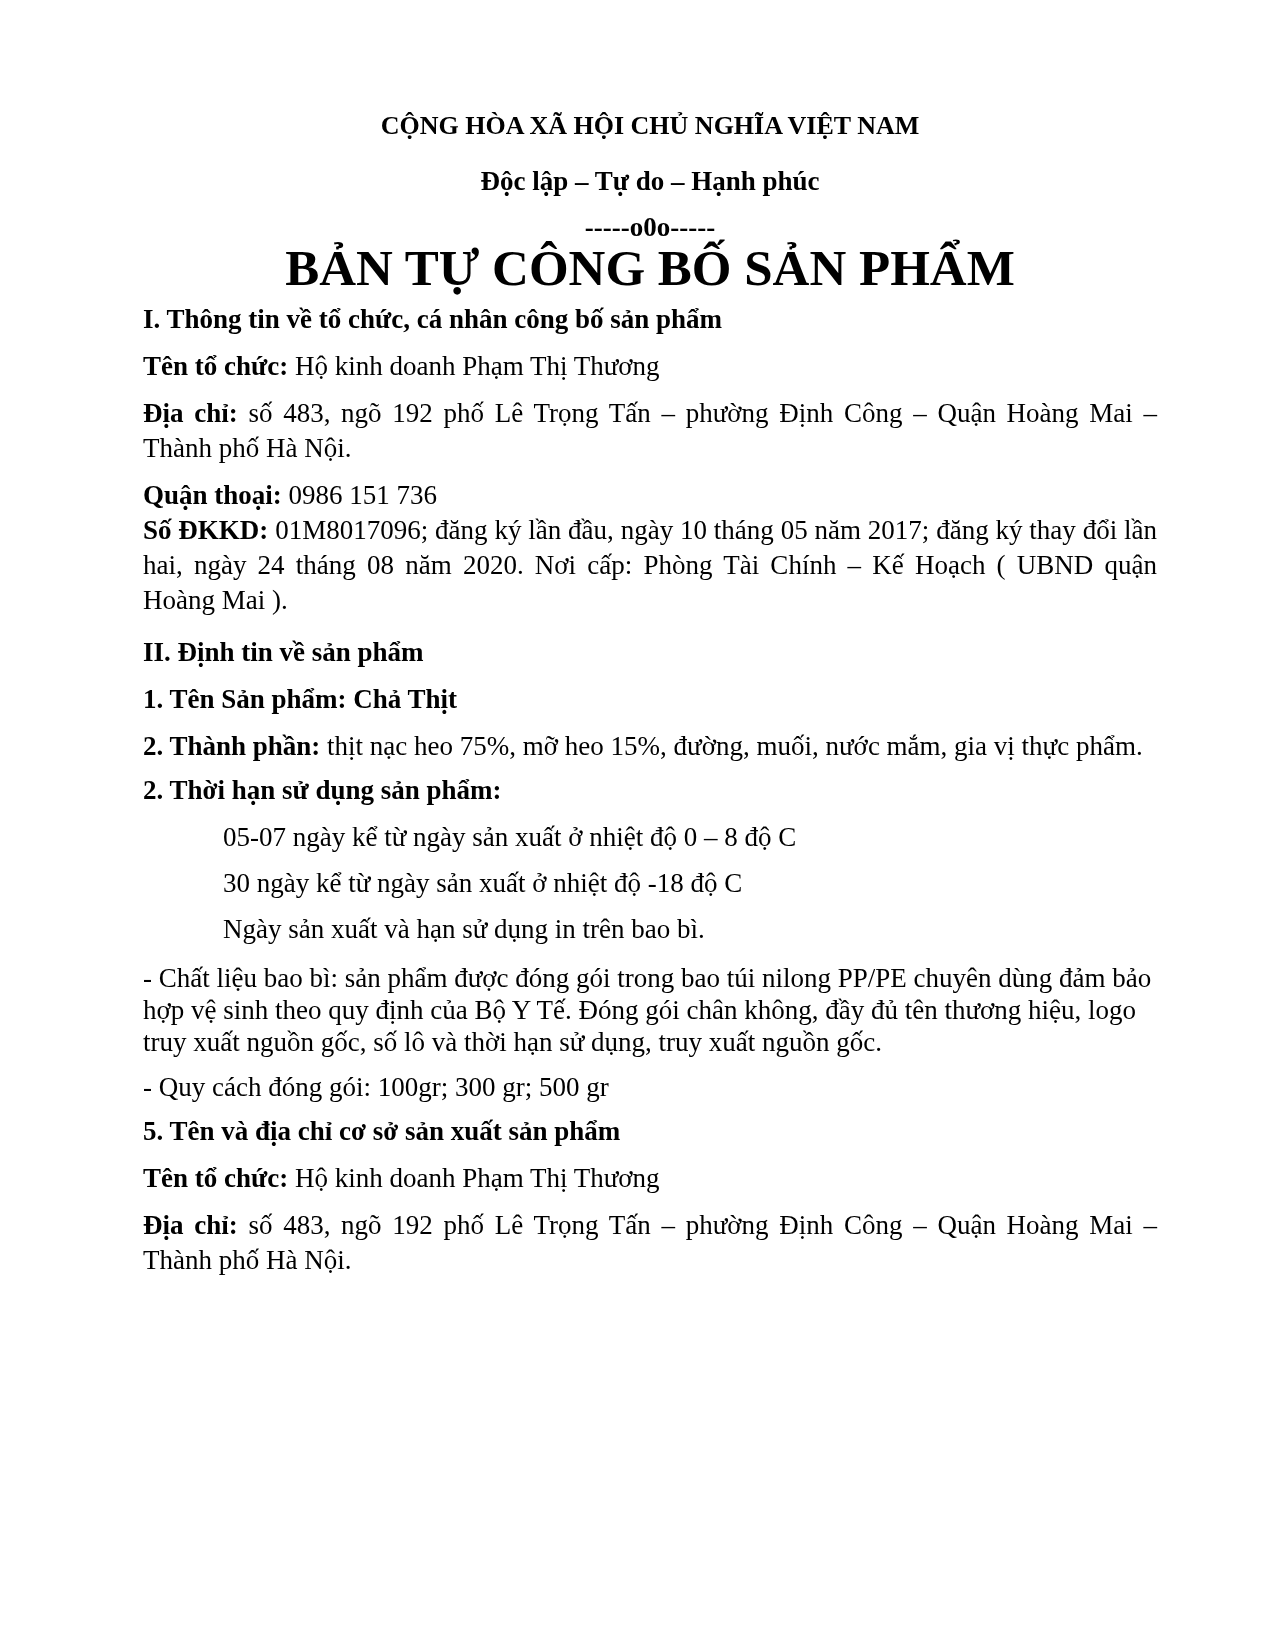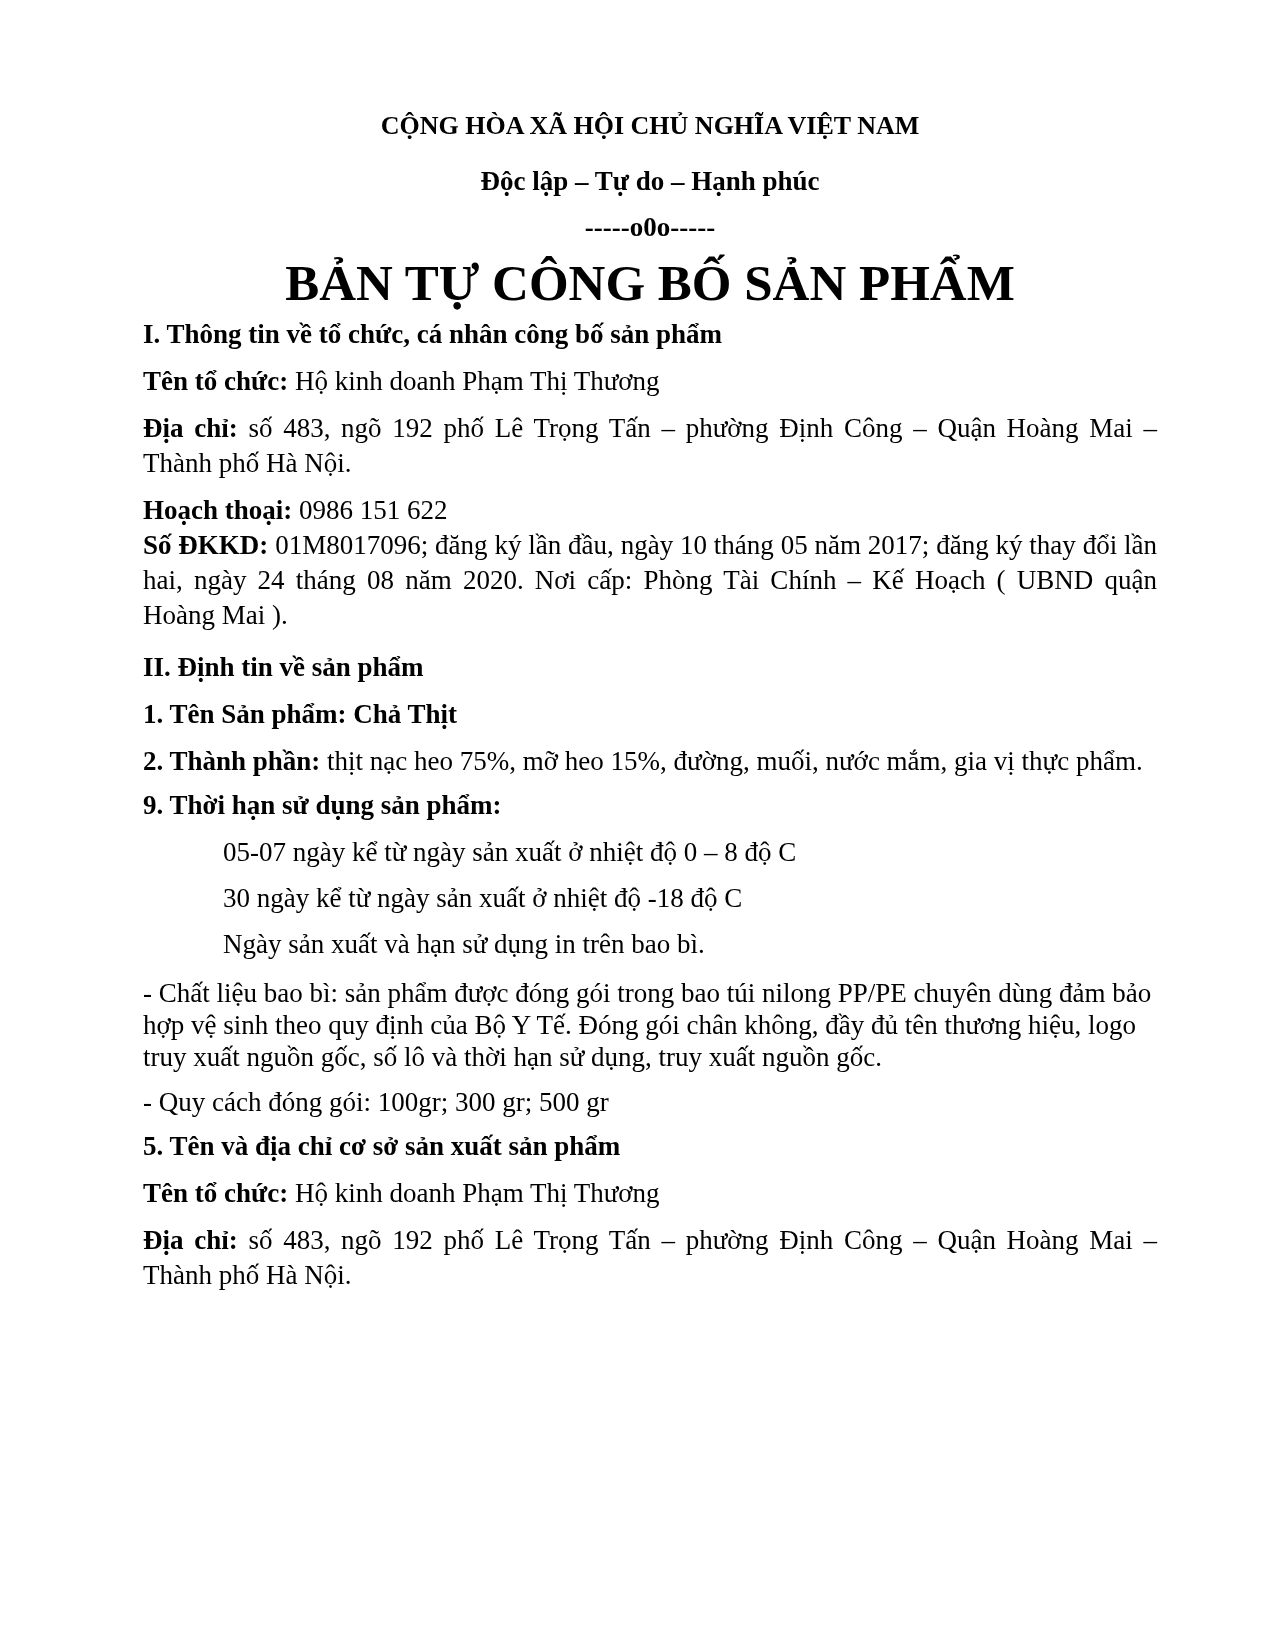--- a/index.html
+++ b/index.html
@@ -14,21 +14,21 @@
     font-family: "Liberation Serif", "DejaVu Serif", serif;
     font-size: 27px;
     line-height: 35px;
   }
   p { margin: 0 0 12px 0; }
   .b { font-weight: bold; }
   .c { text-align: center; }
   .j { text-align: justify; }
   .hdr   { font-size: 26px; line-height: 32px; margin-bottom: 23px; }
   .motto { line-height: 32px; margin-bottom: 14px; }
-  .sep   { line-height: 32px; margin-bottom: 16px; }
+  .sep   { line-height: 32px; margin-bottom: 1px; }
   .title { font-size: 51px; line-height: 48px; margin-bottom: 10px; }
   .docnum { font-size: 28px; margin-bottom: 10px; }
   .mb0  { margin-bottom: 0; }
   .mb9  { margin-bottom: 9px; }
   .mb22 { margin-bottom: 22px; }
   .mt17 { margin-top: 17px; }
   .ind  { margin-left: 80px; margin-bottom: 11px; }
   .ind-last { margin-left: 80px; margin-bottom: 15px; }
   .lh32 { line-height: 32px; }
 </style>
@@ -43,34 +43,34 @@
   <p class="c b title">BẢN TỰ CÔNG BỐ SẢN PHẨM</p>
 
   <p class="b">I. Thông tin về tổ chức, cá nhân công bố sản phẩm</p>
 
   <p><strong>Tên tổ chức:</strong>
     <span>Hộ kinh doanh Phạm Thị Thương</span></p>
 
   <p class="j"><strong>Địa chỉ:</strong>
     <span>số 483, ngõ 192 phố Lê Trọng Tấn – phường Định Công – Quận Hoàng Mai – Thành phố Hà Nội.</span></p>
 
-  <p class="mb0"><strong>Hoạch thoại:</strong>
-    <span>0986 151 622</span></p>
+  <p class="mb0"><strong>Quận thoại:</strong>
+    <span>0986 151 736</span></p>
 
   <p class="j"><strong>Số ĐKKD:</strong>
     <span>01M8017096; đăng ký lần đầu, ngày 10 tháng 05 năm 2017; đăng ký thay đổi lần hai, ngày 24 tháng 08 năm 2020. Nơi cấp: Phòng Tài Chính – Kế Hoạch ( UBND quận Hoàng Mai ).</span></p>
 
   <p class="b mt17">II. Định tin về sản phẩm</p>
 
   <p class="b">1. Tên Sản phẩm: Chả Thịt</p>
 
   <p class="mb9"><strong>2. Thành phần:</strong>
     <span>thịt nạc heo 75%, mỡ heo 15%, đường, muối, nước mắm, gia vị thực phẩm.</span></p>
 
-  <p class="b">9. Thời hạn sử dụng sản phẩm:</p>
+  <p class="b">2. Thời hạn sử dụng sản phẩm:</p>
 
   <p class="ind">05-07 ngày kể từ ngày sản xuất ở nhiệt độ 0 – 8 độ C</p>
   <p class="ind">30 ngày kể từ ngày sản xuất ở nhiệt độ -18 độ C</p>
   <p class="ind-last">Ngày sản xuất và hạn sử dụng in trên bao bì.</p>
 
 
   <p class="lh32">- Chất liệu bao bì: sản phẩm được đóng gói trong bao túi nilong PP/PE chuyên dùng đảm bảo hợp vệ sinh theo quy định của Bộ Y Tế. Đóng gói chân không, đầy đủ tên thương hiệu, logo truy xuất nguồn gốc, số lô và thời hạn sử dụng, truy xuất nguồn gốc.</p>
 
   <p class="mb9">- Quy cách đóng gói: 100gr; 300 gr; 500 gr</p>
 

